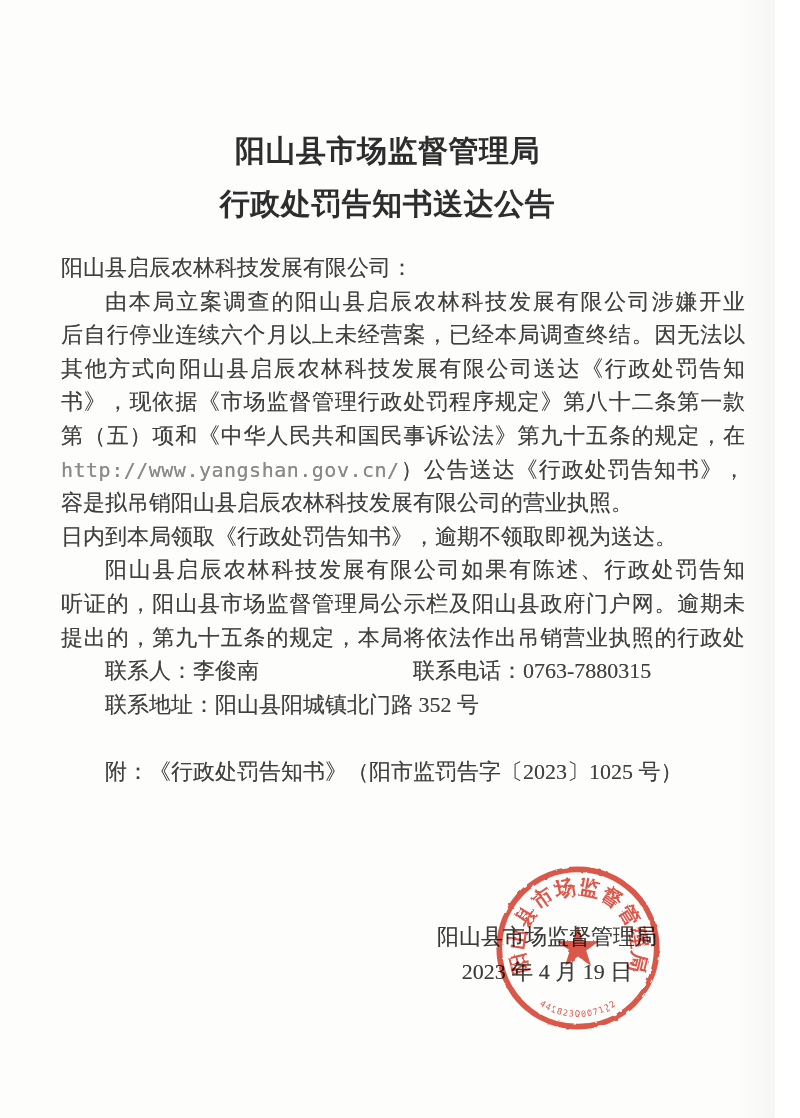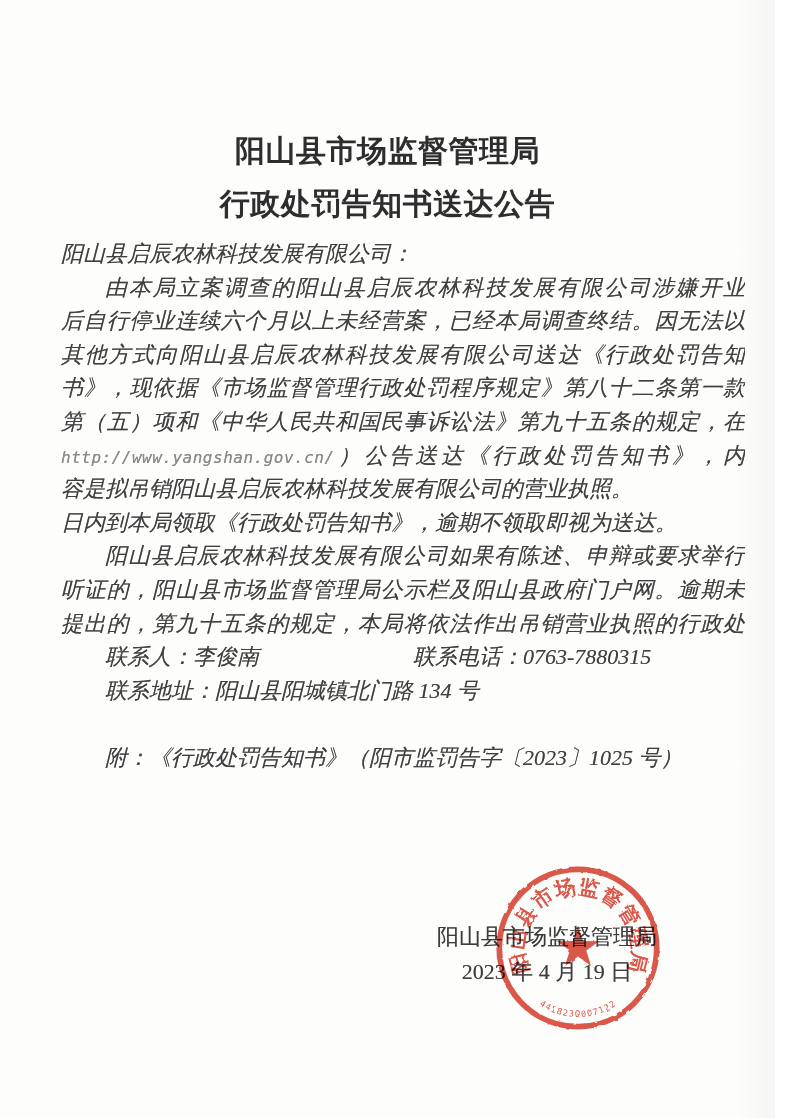--- a/index.html
+++ b/index.html
@@ -23,41 +23,40 @@
     font-size: 30px;
     font-weight: 700;
     line-height: 53px;
     color: #2d2d2d;
     letter-spacing: 0.5px;
   }
 
   
   .body-block {
     position: absolute;
-    top: 237px;
+    top: 251px;
     left: 61px;
     width: 684px;
     font-size: 22px;
     color: #404040;
     text-shadow: 0 0 0.5px rgba(70,70,70,0.55);
-    font-style: italic;
   }
   .line {
     height: 33.6px;
     line-height: 33.6px;
     white-space: nowrap;
     text-align: justify;
   }
   .line.fill { text-align-last: justify; white-space: normal; height: 33.6px; overflow: hidden; }
   .line.indent { text-indent: 44px; }
   .line.contacts { text-indent: 0; padding-left: 44px; }
   .contact-left { display: inline-block; width: 308px; text-indent: 0; }
   .url {
     font-family: "DejaVu Sans Mono", "Liberation Mono", monospace;
-    font-size: 16px;
+    font-size: 20px;
     color: #8a8a88;
     letter-spacing: 0.5px;
   }
   .spacer { }
 
   
   .signature-block {
     position: absolute;
     top: 919px;
     left: 380px;
@@ -116,29 +115,29 @@
     <div class="line fill indent">由本局立案调查的阳山县启辰农林科技发展有限公司涉嫌开业</div>
     <div class="line fill">后自行停业连续六个月以上未经营案，已经本局调查终结。因无法以</div>
     <div class="line fill">其他方式向阳山县启辰农林科技发展有限公司送达《行政处罚告知</div>
     <div class="line fill">书》，现依据《市场监督管理行政处罚程序规定》第八十二条第一款</div>
     <div class="line fill">第（五）项和《中华人民共和国民事诉讼法》第九十五条的规定，在</div>
 
     <div class="line fill"><span class="url">http://www.yangshan.gov.cn/</span><span>）公告送达《行政处罚告知书》，内</span></div>
 
     <div class="line">容是拟吊销阳山县启辰农林科技发展有限公司的营业执照。</div>
     <div class="line">日内到本局领取《行政处罚告知书》，逾期不领取即视为送达。</div>
-    <div class="line fill indent">阳山县启辰农林科技发展有限公司如果有陈述、申辩或要求举行</div>
+    <div class="line fill indent">阳山县启辰农林科技发展有限公司如果有陈述、行政处罚告知</div>
     <div class="line fill">听证的，阳山县市场监督管理局公示栏及阳山县政府门户网。逾期未</div>
     <div class="line fill">提出的，第九十五条的规定，本局将依法作出吊销营业执照的行政处罚。</div>
 
     <div class="line contacts">
       <span class="contact-left"><span>联系人：</span><span>李俊南</span></span><span><span>联系电话：</span><span>0763-7880315</span></span>
     </div>
 
-    <div class="line indent"><span>联系地址：</span><span>阳山县阳城镇北门路 134 号</span></div>
+    <div class="line indent"><span>联系地址：</span><span>阳山县阳城镇北门路 352 号</span></div>
 
     <div class="line spacer"></div>
 
     <div class="line indent">附：《行政处罚告知书》（阳市监罚告字〔2023〕1025 号）</div>
   </div>
 
   <div class="signature-block">
     <div>阳山县市场监督管理局</div>
     <div>2023 年 4 月 19 日</div>
   </div>

